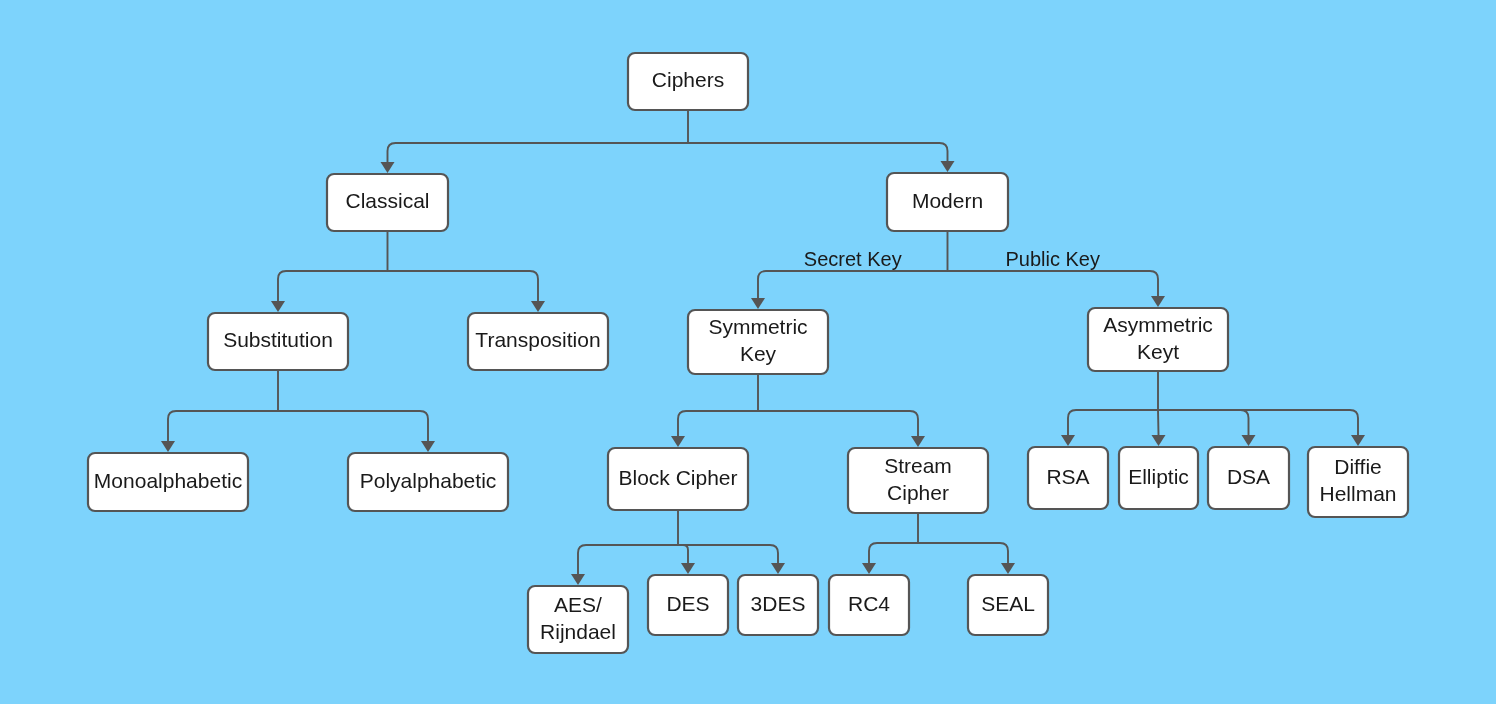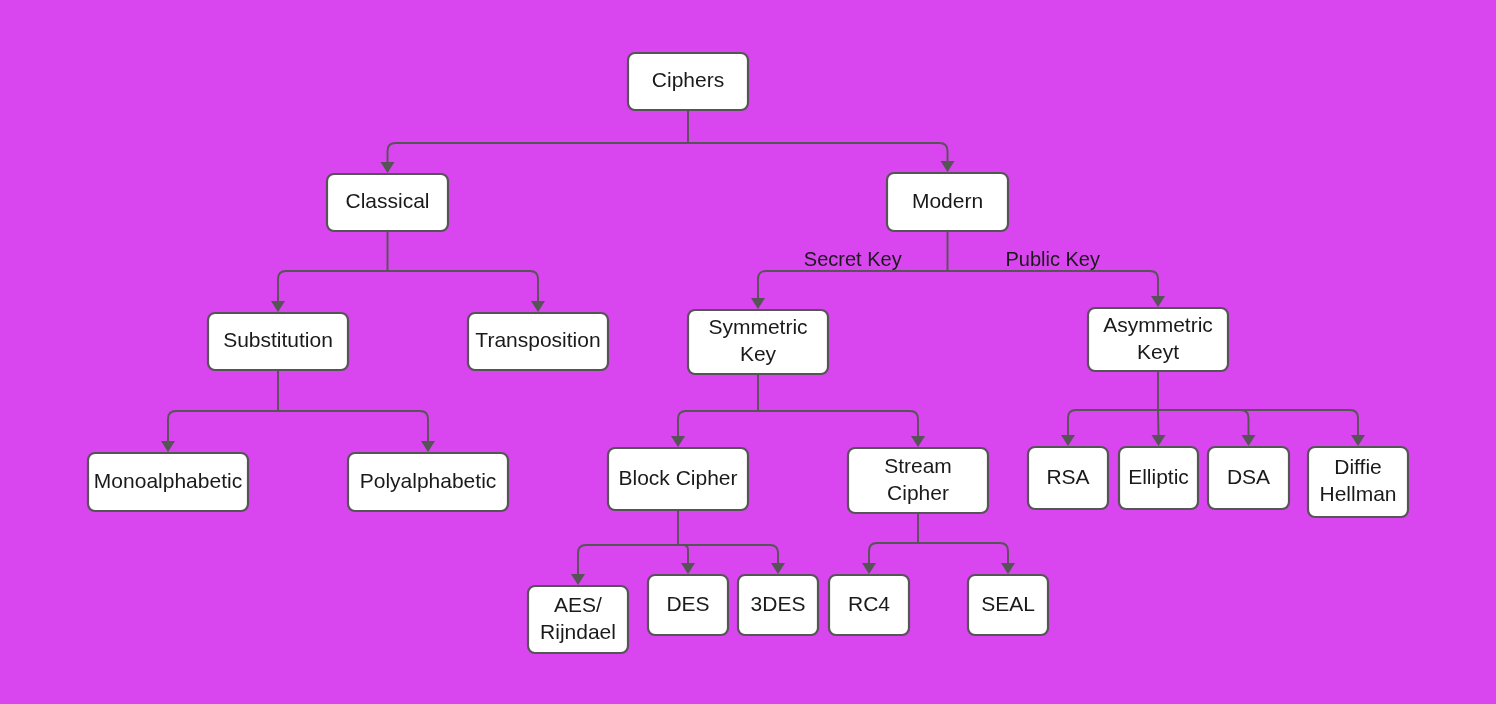--- a/index.html
+++ b/index.html
@@ -10,21 +10,21 @@
   body {
     width: 1496px;
     height: 704px;
     font-family: "Liberation Sans", sans-serif;
     overflow: hidden;
   }
   #diagram-root {
     position: relative;
     width: 1496px;
     height: 704px;
-    background: #d946ef;
+    background: #7dd3fc;
   }
   svg.diagram-canvas {
     position: absolute;
     left: 0;
     top: 0;
     width: 1496px;
     height: 704px;
     display: block;
   }
   .node-box {

